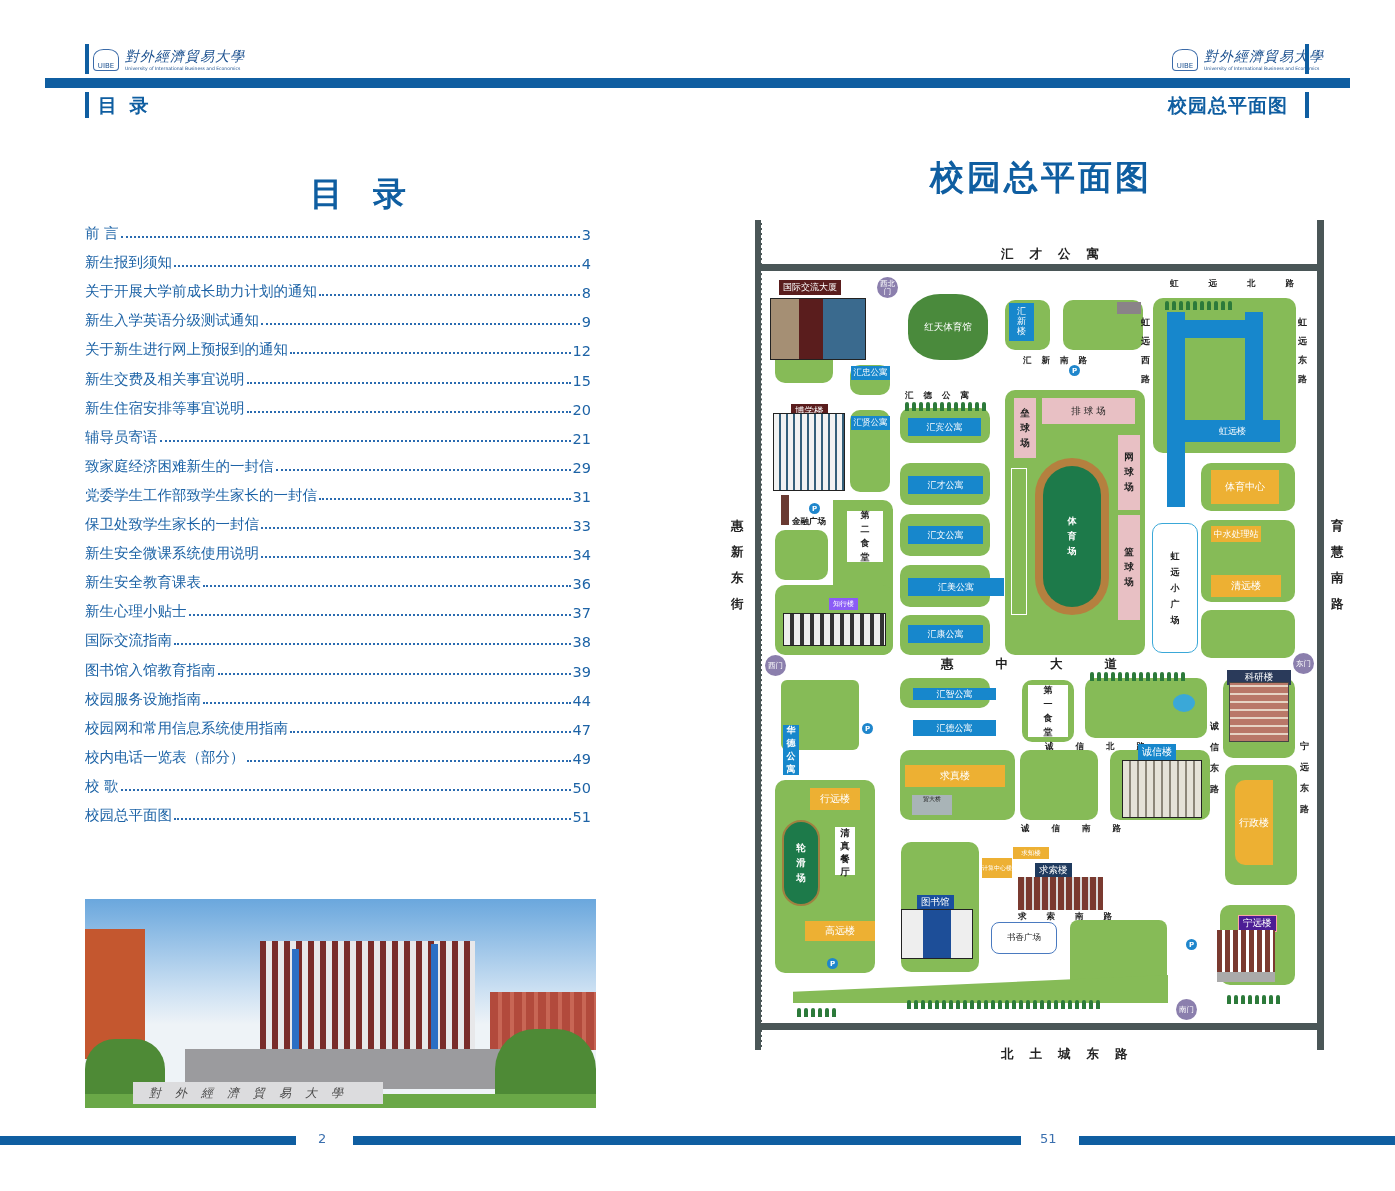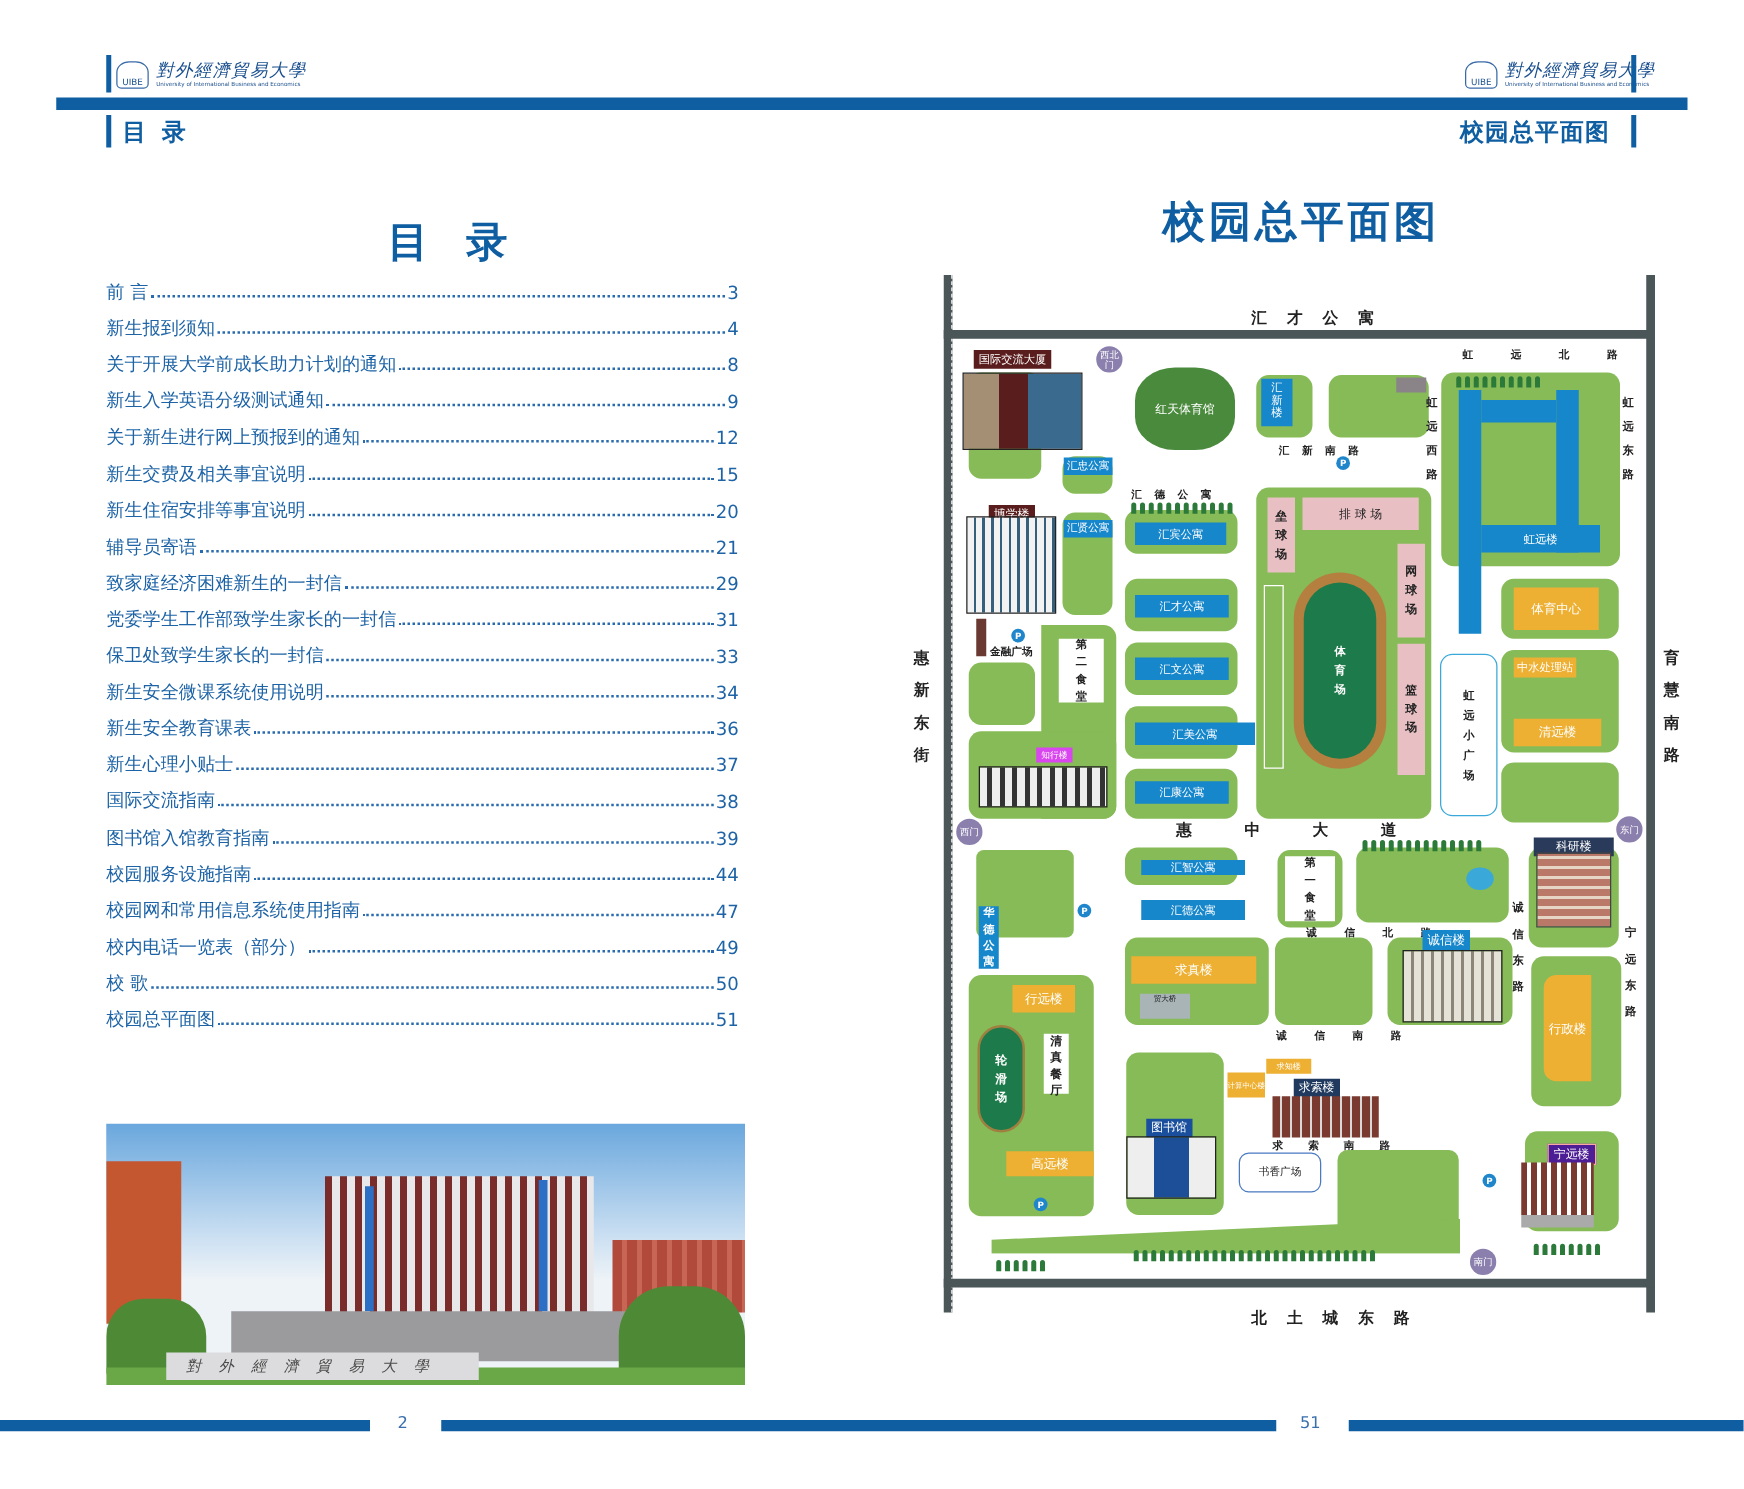--- a/index.html
+++ b/index.html
@@ -330,21 +330,21 @@
     <div class="abs" style="left:37px;top:296px;font-size:8.5px;color:#222;font-weight:bold">金融广场</div>
     <div class="abs g" style="left:20px;top:310px;width:53px;height:50px"></div>
     <div class="abs g" style="left:78px;top:280px;width:60px;height:155px;border-radius:0 10px 10px 0"></div>
     <div class="abs g" style="left:20px;top:365px;width:118px;height:70px"></div>
     <div class="abs vlabel white" style="left:92px;top:291px;width:36px;height:51px;font-size:9px;gap:1px;justify-content:center">
       <span>第</span>
         <span>二</span>
         <span>食</span>
         <span>堂</span>
     </div>
-    <div class="abs tag" style="left:74px;top:378px;background:#d946ef;font-size:7px">知行楼</div>
+    <div class="abs tag" style="left:74px;top:378px;background:#8b5cf6;font-size:7px">知行楼</div>
     <div class="abs" style="left:28px;top:393px;width:103px;height:33px;background:repeating-linear-gradient(90deg,#eee 0 6px,#333 6px 10px);border:1px solid #222"></div>
 
     <div class="abs road-label" style="left:186px;top:436px;letter-spacing:42px">惠中大道</div>
 
     <div class="abs g" style="left:26px;top:460px;width:78px;height:70px;border-radius:6px"></div>
     <div class="abs vlabel bldg-blue" style="left:28px;top:505px;width:16px;height:50px;font-size:9px;gap:0">
       <span>华</span>
         <span>德</span>
         <span>公</span>
         <span>寓</span>

